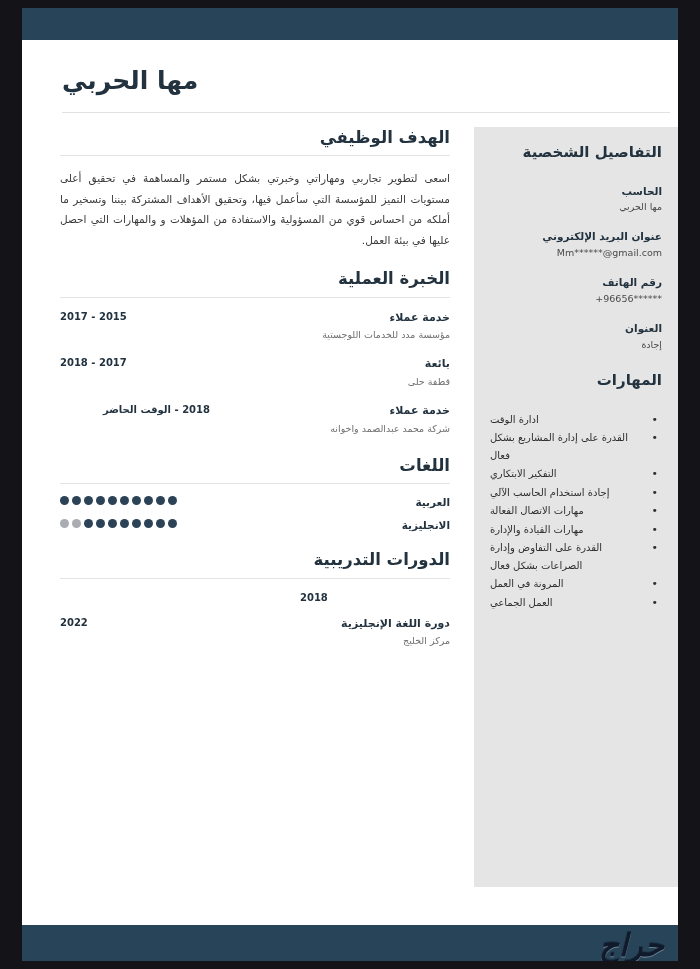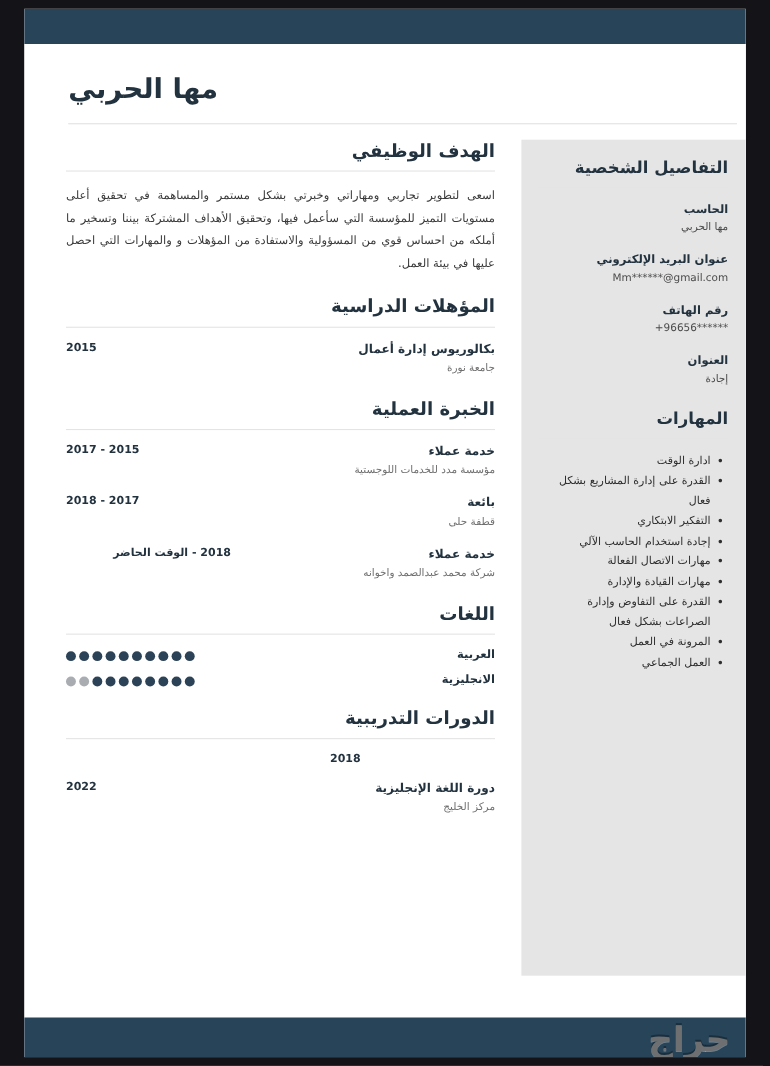--- a/index.html
+++ b/index.html
@@ -44,24 +44,25 @@
     background: #274459;
   }
 
   .watermark {
     position: absolute;
     right: 14px;
     top: 921px;
     font-size: 31px;
     font-weight: 700;
     letter-spacing: 1px;
-    color: #737373;
+    color: #0f172a;
     text-shadow: 0 1px 0 rgba(255,255,255,.35), 0 -1px 0 rgba(0,0,0,.35);
     line-height: 32px;
     opacity: .92;
+    font-style: italic;
   }
 
   
   .content {
     position: absolute;
     left: 16px;
     top: 32px;
     width: 656px;
     height: 885px;
     background: #ffffff;
@@ -180,21 +181,21 @@
     font-size: 9.5px;
     color: #6f6f6f;
     line-height: 1.7;
     margin-top: 1px;
   }
 
   
   .lang-row {
     display: flex;
     flex-direction: row;
-    align-items: flex-end;
+    align-items: flex-start;
     margin-bottom: 11px;
   }
   .lang-name {
     flex: 1;
     text-align: right;
     font-size: 10.5px;
     font-weight: 700;
     color: #22323f;
     order: 1;
   }
@@ -234,21 +235,21 @@
     color: #4a4a4a;
     line-height: 1.7;
     direction: rtl;
     unicode-bidi: plaintext;
   }
 
   .skills-list {
     margin: 0;
     padding: 0 16px 0 0;
     list-style: none;
-    text-align: right;
+    text-align: left;
   }
   .skills-list li {
     font-size: 10px;
     color: #2e2e2e;
     line-height: 1.75;
     position: relative;
     margin-bottom: 1px;
     direction: rtl;
   }
   .skills-list li::before {
@@ -321,32 +322,20 @@
       </div>
 
       <div class="col-main">
 
         <div class="sec">
           <div class="sec-h">الهدف الوظيفي</div>
           <div class="sec-rule"></div>
           <div class="objective">اسعى لتطوير تجاربي ومهاراتي وخبرتي بشكل مستمر والمساهمة في تحقيق أعلى مستويات التميز للمؤسسة التي سأعمل فيها، وتحقيق الأهداف المشتركة بيننا وتسخير ما أملكه من احساس قوي من المسؤولية والاستفادة من المؤهلات و والمهارات التي احصل عليها في بيئة العمل.</div>
         </div>
 
-        <div class="sec">
-          <div class="sec-h">المؤهلات الدراسية</div>
-          <div class="sec-rule"></div>
-
-          <div class="entry">
-            <div class="entry-body">
-              <div class="entry-title">بكالوريوس إدارة أعمال</div>
-              <div class="entry-sub">جامعة نورة</div>
-            </div>
-            <div class="entry-date">2015</div>
-          </div>
-        </div>
 
         <div class="sec">
           <div class="sec-h">الخبرة العملية</div>
           <div class="sec-rule"></div>
 
           <div class="entry">
             <div class="entry-body">
               <div class="entry-title">خدمة عملاء</div>
               <div class="entry-sub">مؤسسة مدد للخدمات اللوجستية</div>
             </div>

